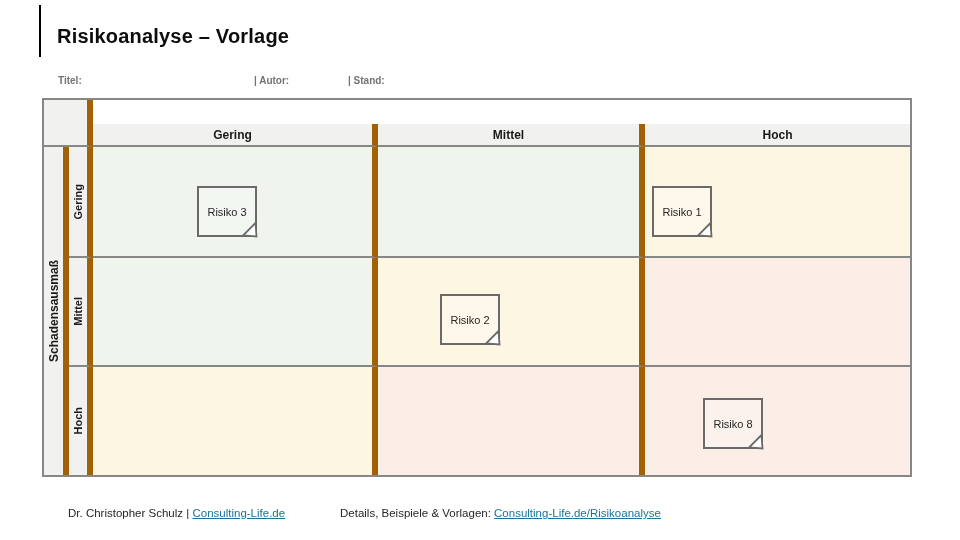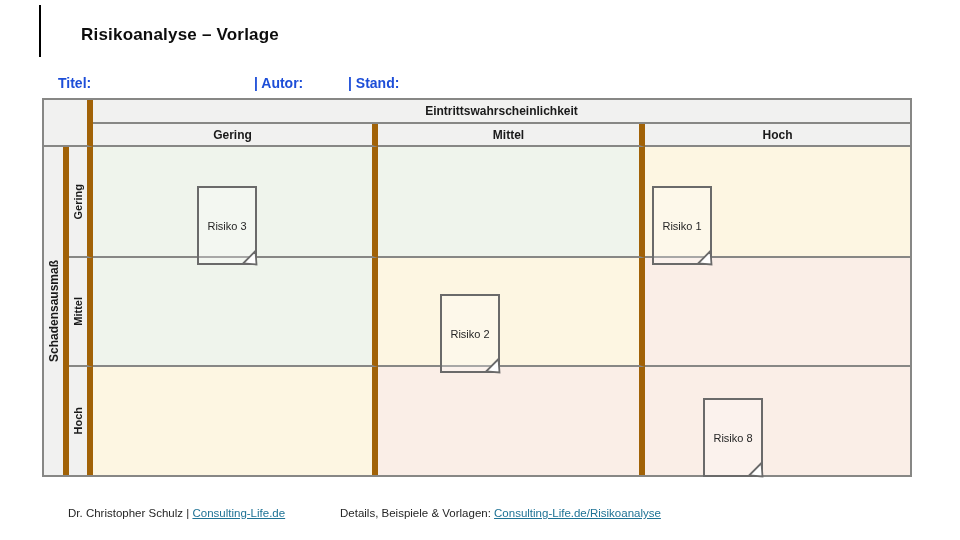--- a/index.html
+++ b/index.html
@@ -2,24 +2,24 @@
 <html><head>
 <meta charset="utf-8">
 <style>
   html,body { margin:0; padding:0; }
   body {
     width:960px; height:540px; background:#ffffff; position:relative;
     font-family:"Liberation Sans", sans-serif; overflow:hidden; color:#1a1a1a;
   }
   .accent-bar { position:absolute; left:39px; top:5px; width:2px; height:52px; }
   .slide-title {
-    position:absolute; left:57px; top:25px; font-size:17px; font-weight:bold;
-    color:#0d0d0d; letter-spacing:0.2px;margin-left:24px;
+    position:absolute; left:57px; top:25px; font-size:20px; font-weight:bold;
+    color:#0d0d0d; letter-spacing:0.2px;
   }
-  .meta-label { position:absolute; top:75px; font-size:14px; font-weight:bold; color:#1d4ed8; }
+  .meta-label { position:absolute; top:75px; font-size:10px; font-weight:bold; color:#737373; }
   .meta-titel { left:58px; }
   .meta-autor { left:207px;margin-left:47px; }
   .meta-stand { left:348px; }
 
   .matrix {
     position:absolute; left:42px; top:98px; width:870px; height:379px;
     box-sizing:border-box; border:2px solid #878785;
     display:grid;
     grid-template-columns:25px 24px 285px 267px 265px;
     grid-template-rows:24px 23px 111px 109px 108px;
@@ -34,21 +34,21 @@
   .ytitle { grid-column:1; grid-row:3/6; }
   .rh1 { grid-column:2; grid-row:3; } .rh2 { grid-column:2; grid-row:4; } .rh3 { grid-column:2; grid-row:5; }
   .vwrap { display:flex; align-items:center; justify-content:center; }
   .vtext { writing-mode:vertical-rl; transform:rotate(180deg); white-space:nowrap; }
   .rlabel { font-size:11px; }
   .r1c1{grid-column:3;grid-row:3} .r1c2{grid-column:4;grid-row:3} .r1c3{grid-column:5;grid-row:3}
   .r2c1{grid-column:3;grid-row:4} .r2c2{grid-column:4;grid-row:4} .r2c3{grid-column:5;grid-row:4}
   .r3c1{grid-column:3;grid-row:5} .r3c2{grid-column:4;grid-row:5} .r3c3{grid-column:5;grid-row:5}
 
   .note {
-    position:absolute; width:60px; height:79px; box-sizing:border-box;
+    position:absolute; width:60px; height:51px; box-sizing:border-box;
     border:2px solid #6a6a6a; background:rgba(255,255,255,0.28);
     display:flex; align-items:center; justify-content:center;
     font-size:11px; color:#262626; cursor:move;
   }
   .note-r3 { left:197px; top:186px; }
   .note-r1 { left:652px; top:186px; }
   .note-r2 { left:440px; top:294px; }
   .note-r4 { left:703px; top:398px; }
   .fold { position:absolute; right:-3px; bottom:-3px; width:16px; height:16px; }
 
@@ -63,21 +63,20 @@
 <div class="accent-bar" style="background-color: rgb(0, 0, 0);"></div>
 
 <div class="slide-title">Risikoanalyse – Vorlage</div>
 
 <div class="meta-label meta-titel">Titel:</div>
 <div class="meta-label meta-autor">| Autor:</div>
 <div class="meta-label meta-stand">| Stand:</div>
 
 <div class="matrix">
   <div class="mcell corner" style="background-color: rgb(241, 241, 240);"></div>
-  <div class="mcell hdr xtitle no-r" style="background-color: rgb(241, 241, 240);">Eintrittswahrscheinlichkeit</div>
   <div class="mcell hdr ch1" style="background-color: rgb(241, 241, 240);">Gering</div>
   <div class="mcell hdr ch2" style="background-color: rgb(241, 241, 240);">Mittel</div>
   <div class="mcell hdr ch3 no-r" style="background-color: rgb(241, 241, 240);">Hoch</div>
 
   <div class="mcell vwrap ytitle no-b" style="background-color: rgb(241, 241, 240);">
     <span class="vtext hdr">Schadensausmaß</span>
   </div>
   <div class="mcell vwrap rh1" style="background-color: rgb(241, 241, 240);">
     <span class="vtext hdr rlabel">Gering</span>
   </div>

